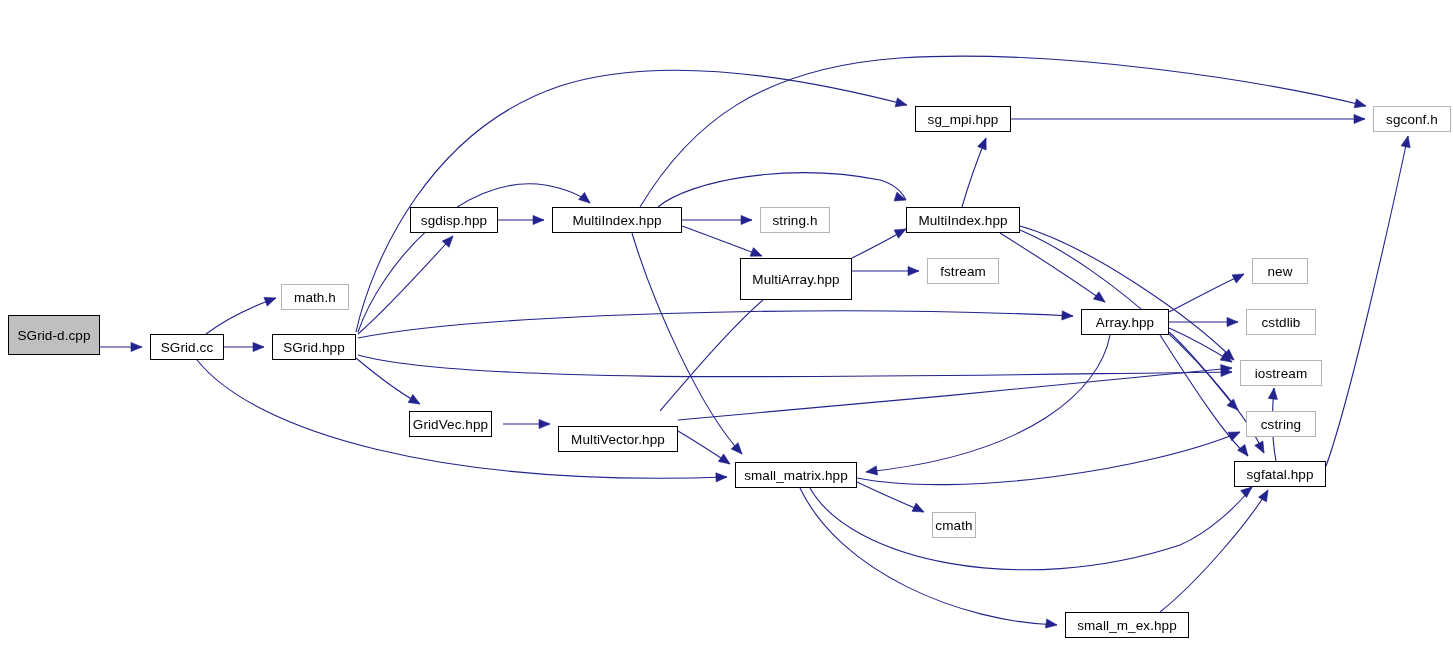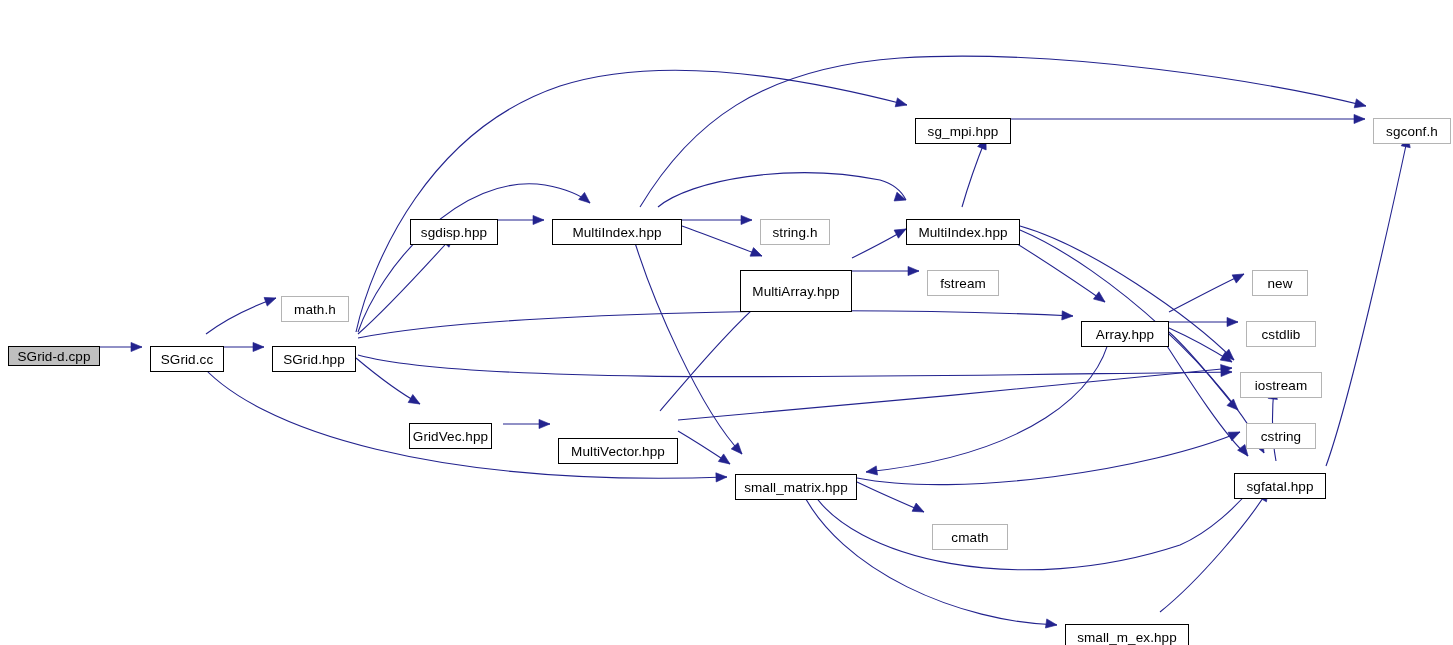--- a/index.html
+++ b/index.html
@@ -39,21 +39,20 @@
     box-sizing: border-box;
     display: flex;
     align-items: center;
     justify-content: center;
     background: #ffffff;
     border: 1px solid #000000;
     font-size: 13.5px;
     color: #000000;
     white-space: nowrap;
     letter-spacing: 0.1px;
-    margin-top: 12px;
   }
   .node-box.ext {
     border: 1px solid #b4b4b4;
   }
   .node-box.root {
     background: #bfbfbf;
     border: 1px solid #000000;
   }
 </style>
 </head>
@@ -140,21 +139,21 @@
         <polygon points="0,0 -11,-4.6 -11,4.6" class="arrow-head" transform="translate(924,512) rotate(26)"></polygon>
         <polygon points="0,0 -11,-4.6 -11,4.6" class="arrow-head" transform="translate(1240,432) rotate(-24)"></polygon>
         <polygon points="0,0 -11,-4.6 -11,4.6" class="arrow-head" transform="translate(1252,487) rotate(-40)"></polygon>
         <polygon points="0,0 -11,-4.6 -11,4.6" class="arrow-head" transform="translate(1057,625) rotate(8)"></polygon>
         <polygon points="0,0 -11,-4.6 -11,4.6" class="arrow-head" transform="translate(1268,490) rotate(-60)"></polygon>
         <polygon points="0,0 -11,-4.6 -11,4.6" class="arrow-head" transform="translate(1408,136) rotate(-78)"></polygon>
         <polygon points="0,0 -11,-4.6 -11,4.6" class="arrow-head" transform="translate(1274,388) rotate(-84)"></polygon>
       </g>
   </svg>
   <div id="nodes-layer">
-      <div class="node-box root" style="left: 8px; top: 334px; width: 92px; height: 20px;">
+      <div class="node-box root" style="left: 8px; top: 315px; width: 92px; height: 40px;">
         <span>SGrid-d.cpp</span>
       </div>
       <div class="node-box" style="left: 150px; top: 334px; width: 74px; height: 26px;">
         <span>SGrid.cc</span>
       </div>
       <div class="node-box ext" style="left: 281px; top: 284px; width: 68px; height: 26px;">
         <span>math.h</span>
       </div>
       <div class="node-box" style="left: 272px; top: 334px; width: 84px; height: 26px;">
         <span>SGrid.hpp</span>
@@ -203,20 +202,20 @@
       </div>
       <div class="node-box" style="left: 409px; top: 411px; width: 83px; height: 26px;">
         <span>GridVec.hpp</span>
       </div>
       <div class="node-box" style="left: 558px; top: 426px; width: 120px; height: 26px;">
         <span>MultiVector.hpp</span>
       </div>
       <div class="node-box" style="left: 735px; top: 462px; width: 122px; height: 26px;">
         <span>small_matrix.hpp</span>
       </div>
-      <div class="node-box ext" style="left: 932px; top: 512px; width: 76px; height: 26px;">
+      <div class="node-box ext" style="left: 932px; top: 512px; width: 44px; height: 26px;">
         <span>cmath</span>
       </div>
       <div class="node-box" style="left: 1065px; top: 612px; width: 124px; height: 26px;">
         <span>small_m_ex.hpp</span>
       </div>
     </div>
 </div>
 
 </body></html>

